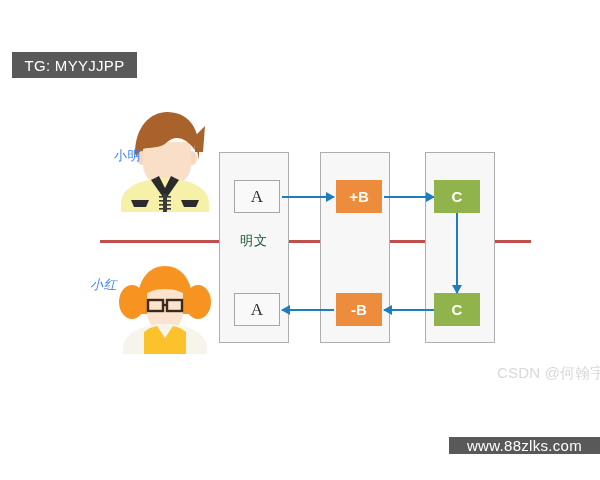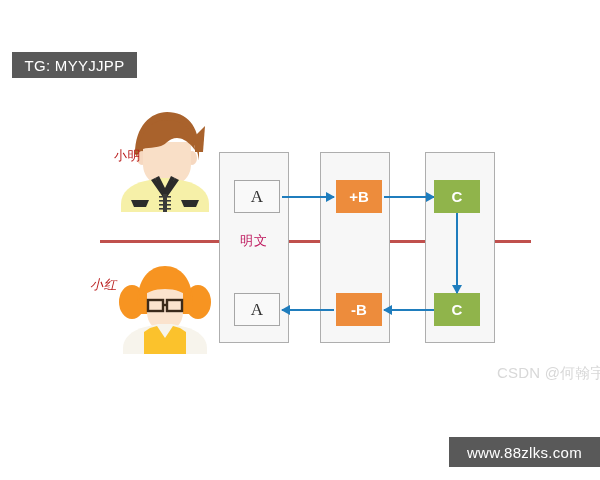--- a/index.html
+++ b/index.html
@@ -37,21 +37,21 @@
     top: 12px;
     width: 125px;
     height: 26px;
     font-size: 15px;
     margin-top: 40px;
   }
   #site-badge {
     left: 449px;
     top: 437px;
     width: 151px;
-    height: 30px;
+    height: 17px;
     font-size: 15px;
   }
 
   
   #watermark {
     position: absolute;
     left: 497px;
     top: 364px;
     font-size: 15px;
     color: #d8d8d8;
@@ -82,21 +82,21 @@
   #col-plain { left: 219px; }
   #col-key   { left: 320px; }
   #col-cipher{ left: 425px; }
 
   .col-label {
     position: absolute;
     top: 232px;
     width: 70px;
     text-align: center;
     font-size: 13px;
-    color: #be185d;
+    color: #14532d;
     font-family: "DejaVu Sans", sans-serif;
     font-weight: 500;
     letter-spacing: 1px;
     z-index: 6;
   }
   #label-plain { left: 219px; }
   #label-key   { left: 320px; }
   #label-cipher{ left: 425px; }
 
   
@@ -195,21 +195,21 @@
   .avatar {
     position: absolute;
     z-index: 3;
   }
   #avatar-boy  { left: 117px; top: 108px; }
   #avatar-girl { left: 117px; top: 262px; }
 
   .person-label {
     position: absolute;
     font-size: 13px;
-    color: #b91c1c;
+    color: #3b82f6;
     font-family: "DejaVu Sans", sans-serif;
     letter-spacing: 0.5px;
     z-index: 8;
     white-space: nowrap;
   }
   #label-boy  { left: 114px; top: 147px; }
   #label-girl { left: 90px;  top: 276px; font-style: italic; }
 </style>
 </head>
 <body>

